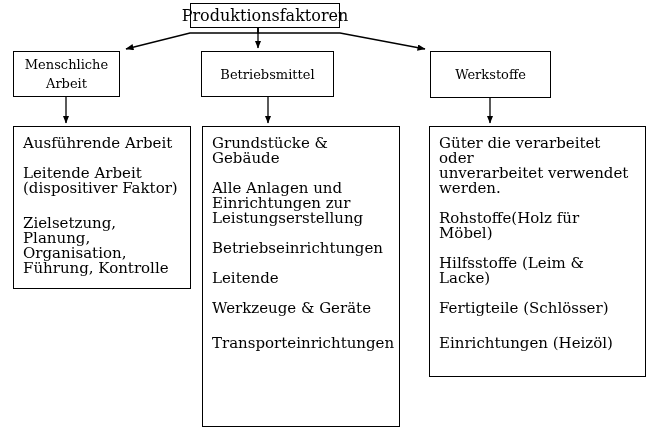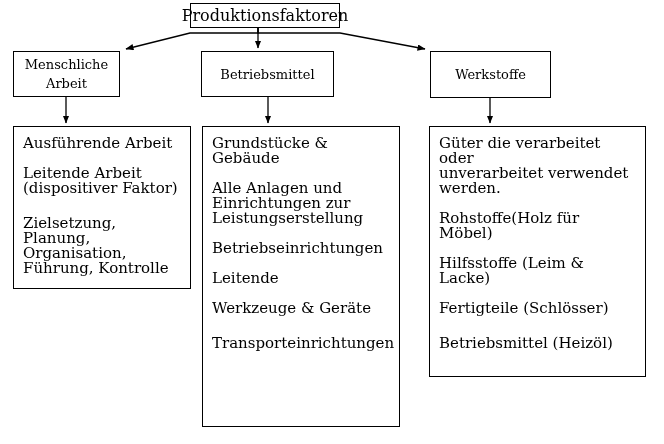--- a/index.html
+++ b/index.html
@@ -104,16 +104,16 @@
     <p>Transporteinrichtungen</p>
   </div>
 
   <div class="box content" style="left:429px;top:126px;width:217px;height:251px;">
     <p>Güter die verarbeitet oder
 unverarbeitet verwendet
 werden.</p>
     <p>Rohstoffe(Holz für Möbel)</p>
     <p>Hilfsstoffe (Leim &amp; Lacke)</p>
     <p>Fertigteile (Schlösser)</p>
-    <p>Betriebsmittel (Heizöl)</p>
+    <p>Einrichtungen (Heizöl)</p>
   </div>
 
 </div>
 
 </body></html>

